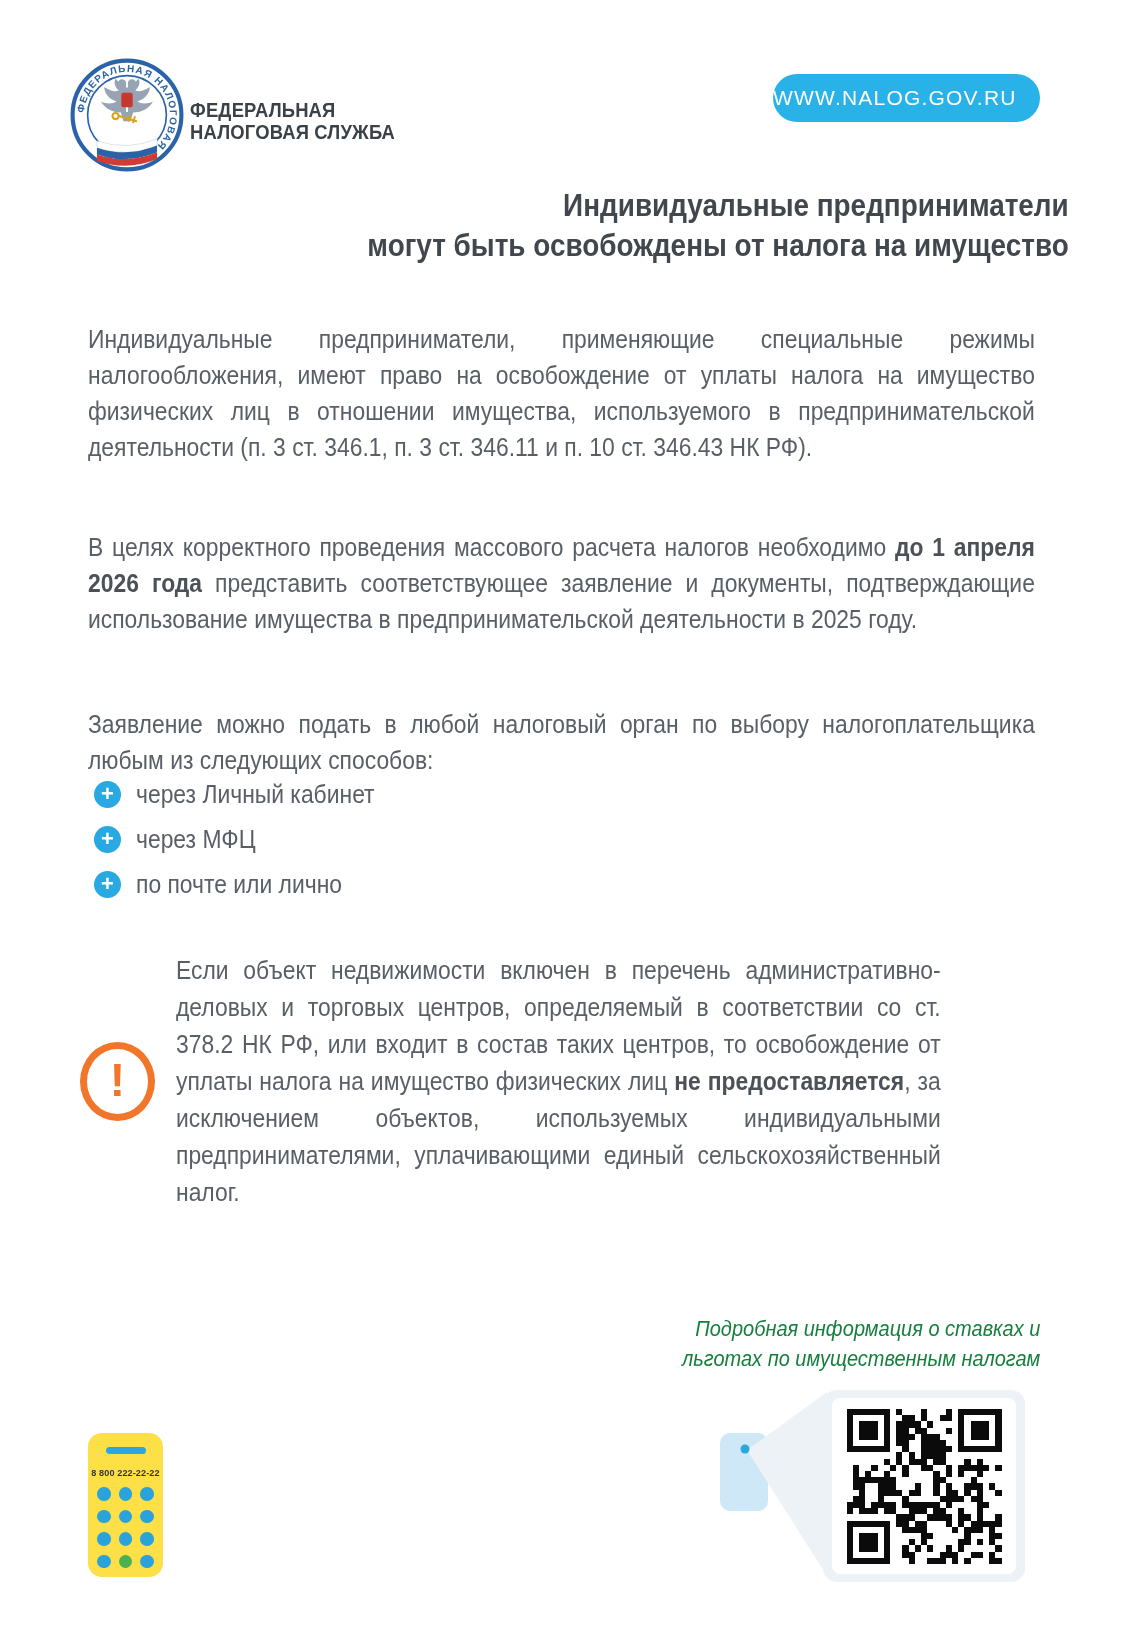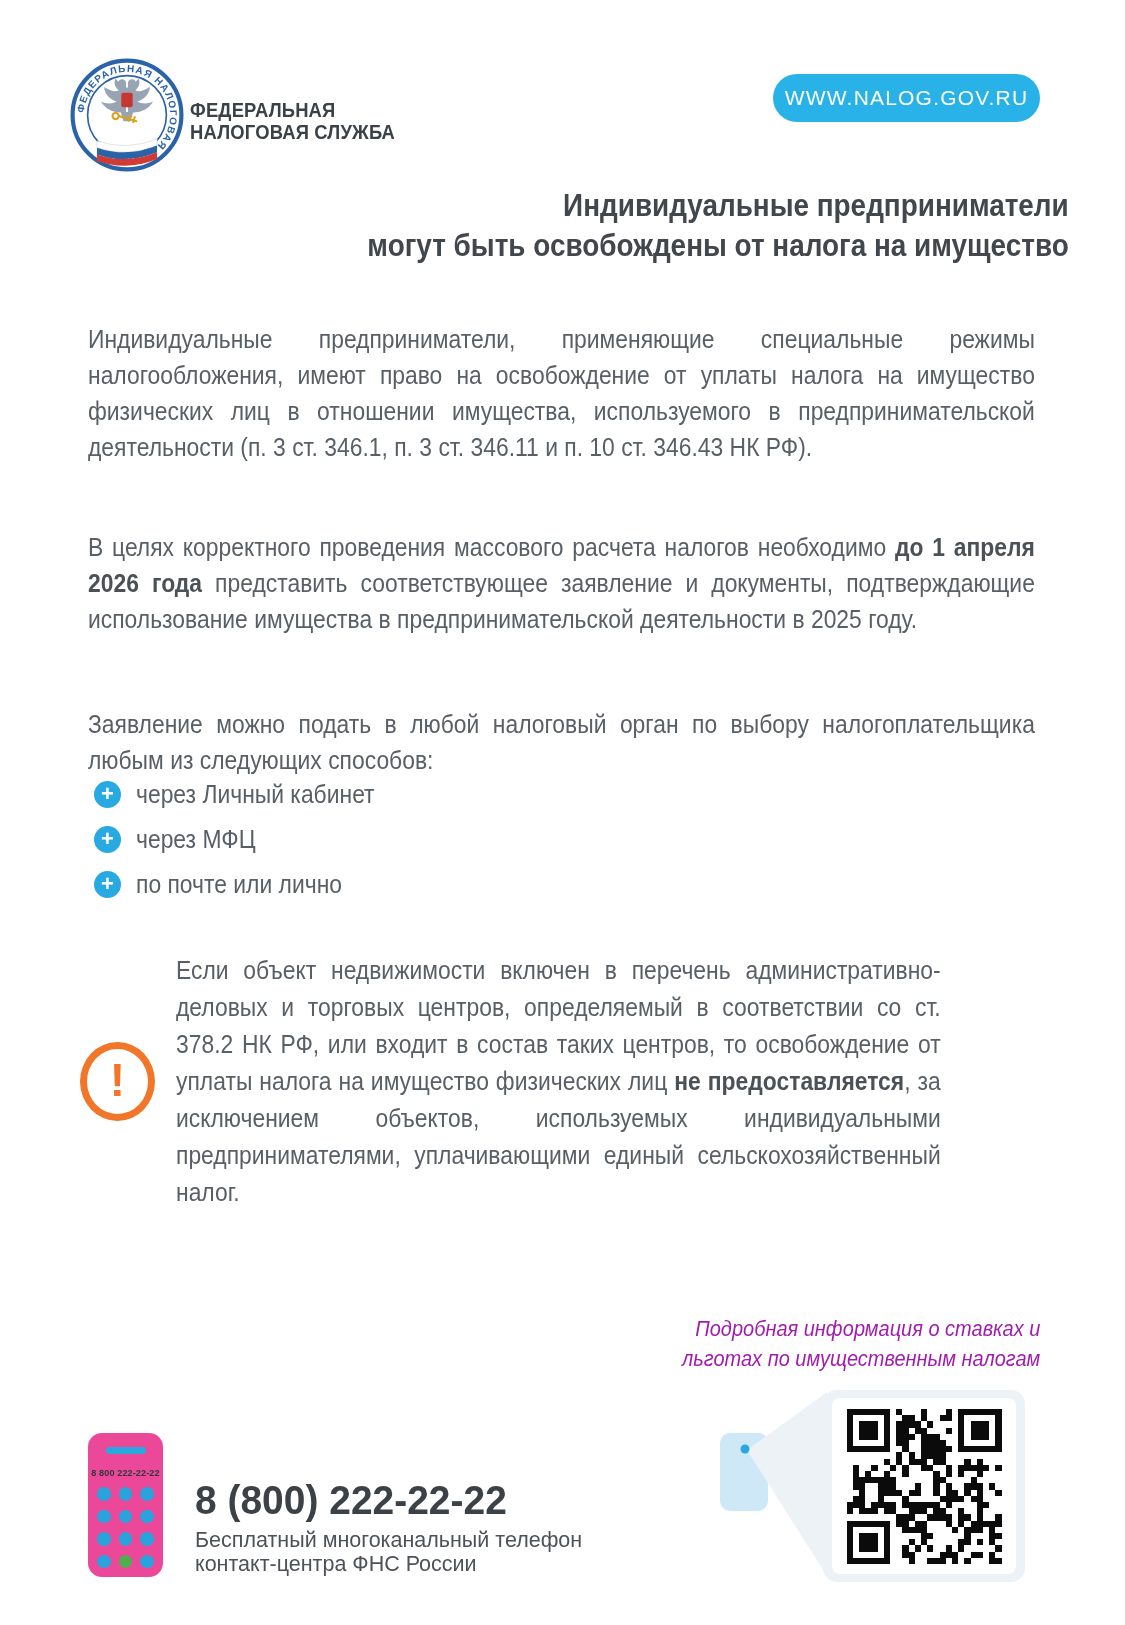--- a/index.html
+++ b/index.html
@@ -13,21 +13,21 @@
   .logo{position:absolute;left:70px;top:58px;width:114px;height:114px;}
   .org-name{
     position:absolute;left:190px;top:99px;
     font-weight:700;font-size:20px;line-height:22px;color:#3a4147;
     letter-spacing:.2px;transform:scaleX(.92);transform-origin:0 0;
     text-transform:uppercase;
   }
   .site-pill{
     position:absolute;left:773px;top:74px;width:267px;height:48px;
     background:#29b2e8;border-radius:24px;
-    display:flex;align-items:center;justify-content:center;
+    display:flex;align-items:center;
     color:#ffffff;font-size:21px;letter-spacing:1.2px;font-weight:400;
     cursor:pointer;
   }
   
   .page-title{position:absolute;left:0;top:186px;width:1125px;text-align:right;}
   .page-title-inner{
     transform:scaleX(.9);transform-origin:50% 0;
     font-weight:700;font-size:31px;line-height:40px;color:#41474d;
   }
   
@@ -61,29 +61,29 @@
     color:#f2762a;font-size:46px;font-weight:700;line-height:1;padding-bottom:4px;box-sizing:content-box;
   }
   .warn-text{
     width:977px;transform:scaleX(.88);transform-origin:0 50%;
     font-size:26px;line-height:37px;color:#595f66;text-align:justify;
   }
   .warn-text b{color:#4b5157;}
   
   .qr-caption{
     position:absolute;right:85px;top:1314px;text-align:right;
-    font-style:italic;font-size:21.5px;line-height:30px;color:#a21caf;
+    font-style:italic;font-size:21.5px;line-height:30px;color:#15803d;
   }
   .qr-caption-inner{display:inline-block;transform:scaleX(.93);transform-origin:100% 0;}
   
   .qr-visual{position:absolute;left:705px;top:1378px;width:340px;height:212px;}
   
   .phone-card{
     position:absolute;left:88px;top:1433px;width:75px;height:144px;
-    background:#ec4899;border-radius:14px;overflow:hidden;
+    background:#fde047;border-radius:14px;overflow:hidden;
   }
   .speaker{width:40px;height:7px;border-radius:3.5px;background:#2ba7e0;margin:14px auto 0;}
   .phone-mini-label{
     margin-top:13px;text-align:center;font-size:9.5px;font-weight:700;color:#30363c;
     letter-spacing:.1px;white-space:nowrap;transform:scaleX(.96);transform-origin:50% 0;
   }
   .keypad{display:grid;grid-template-columns:repeat(3,13.5px);gap:9px 8px;width:max-content;margin:9px auto 0;}
   .key-dot{width:13.5px;height:13.5px;border-radius:50%;background:#2aa3dc;}
   .key-dot.green{background:#4caf50;}
   .phone-info{position:absolute;left:195px;top:1479px;}
@@ -423,21 +423,14 @@
         <span class="key-dot"></span>
       <span class="key-dot"></span>
         <span class="key-dot"></span>
         <span class="key-dot"></span>
       <span class="key-dot"></span>
         <span class="key-dot green"></span>
         <span class="key-dot"></span>
     </div>
   </div>
 
-  <div class="phone-info">
-    <div class="phone-number">8 (800) 222-22-22</div>
-    <div class="phone-desc">
-      <div>Бесплатный многоканальный телефон</div>
-      <div>контакт-центра ФНС России</div>
-    </div>
-  </div>
 
 </div>
 
 </body></html>

